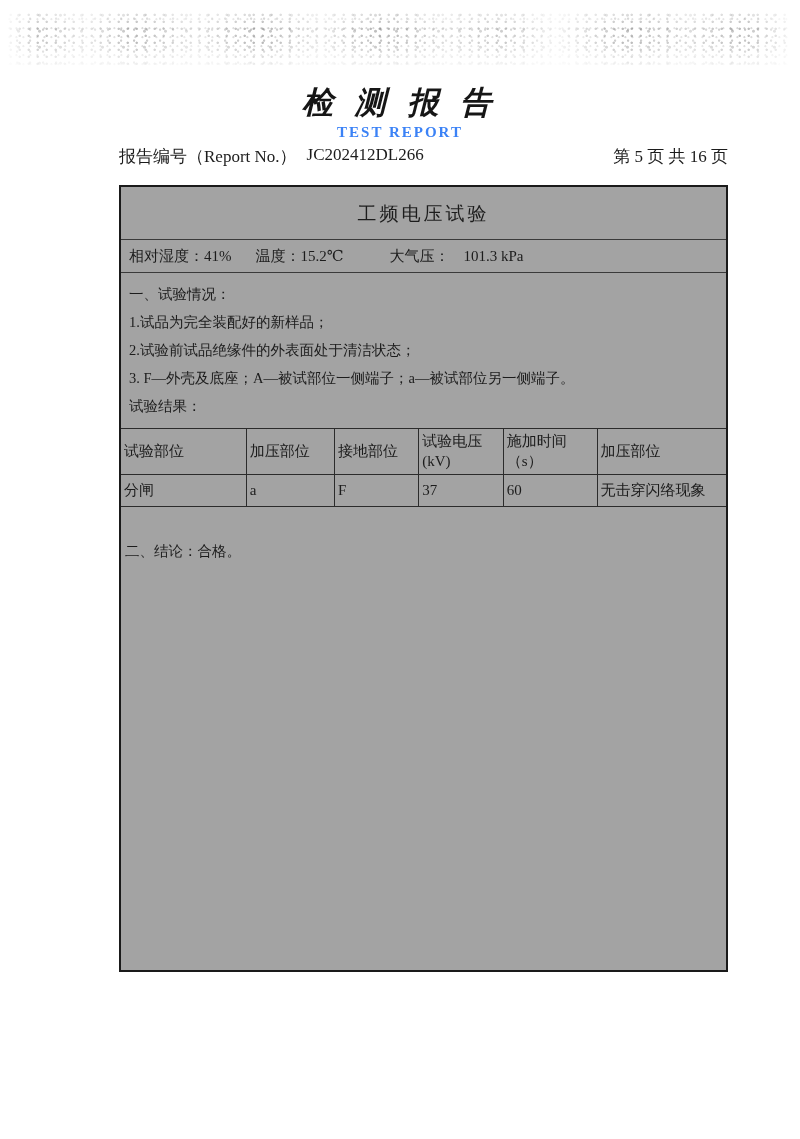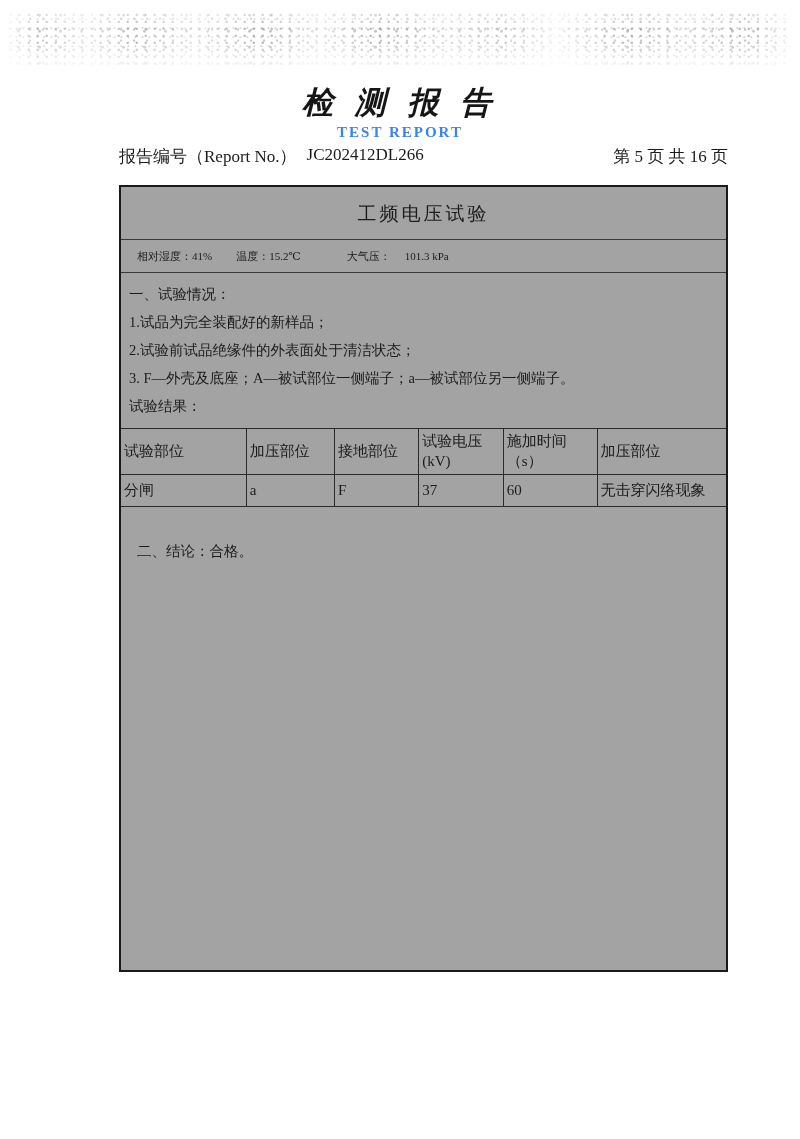--- a/index.html
+++ b/index.html
@@ -72,22 +72,22 @@
   }
   .box-title {
     height: 53px; line-height: 53px;
     text-align: center;
     font-size: 19px; letter-spacing: 3px;
     border-bottom: 1px solid #3a3a3a;
   }
   .conditions {
     height: 33px; line-height: 33px;
     border-bottom: 1px solid #3a3a3a;
-    padding-left: 16px;
-    font-size: 11px;
+    padding-left: 8px;
+    font-size: 15px;
     display: flex; align-items: flex-start;
     white-space: nowrap;
   }
   .cond-group { display: flex; align-items: baseline; }
   .cond-temp { margin-left: 24px; }
   .cond-press { margin-left: 46px; }
   .cond-press .cond-value { margin-left: 14px; }
 
   .pre-table { padding: 7px 10px 0 8px; font-size: 14.5px; }
   .pre-table p { margin: 0; line-height: 28px; }
@@ -103,21 +103,21 @@
   .results-table th, .results-table td {
     border: 1.5px solid #2b2b2b;
     font-weight: normal;
     padding: 2px 3px;
   }
   .results-table tr > *:first-child { border-left: none; }
   .results-table tr > *:last-child  { border-right: none; }
   .results-table th { height: 43px; white-space: pre-line; line-height: 1.35; }
   .results-table td { height: 32px; }
 
-  .post-table { padding: 0 16px; font-size: 14.5px; }
+  .post-table { padding: 0 4px; font-size: 14.5px; }
   .conclusion { margin-top: 32px; line-height: 24px; }
 
   .static-text { display: inline; }
 </style>
 </head>
 <body>
 
 <div class="noise-band"></div>
 
 <div class="doc-title">检 测 报 告</div>

